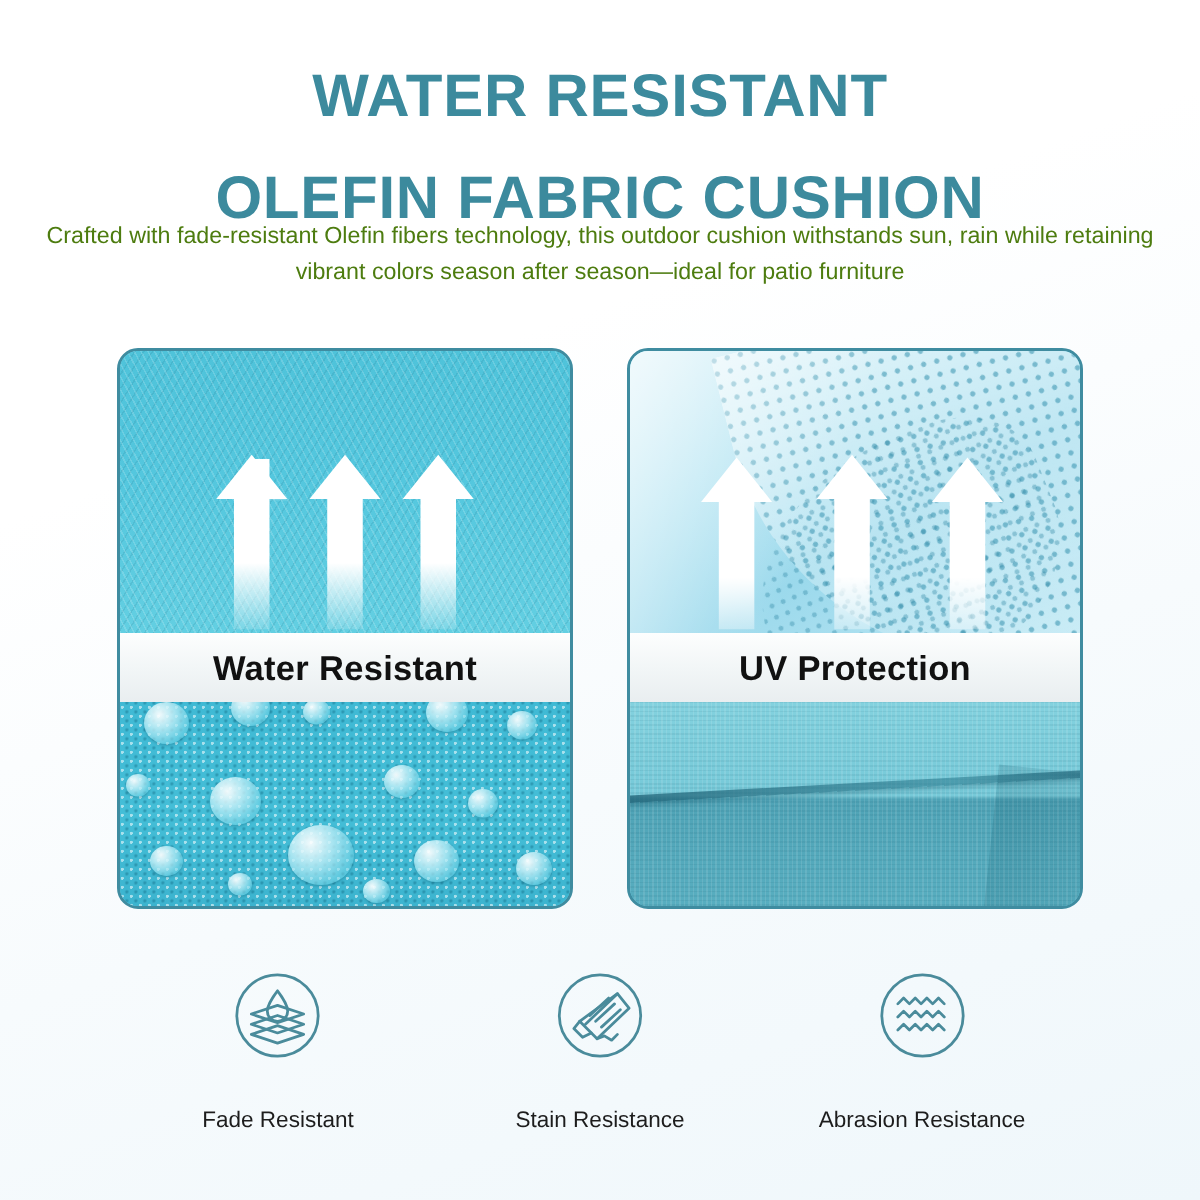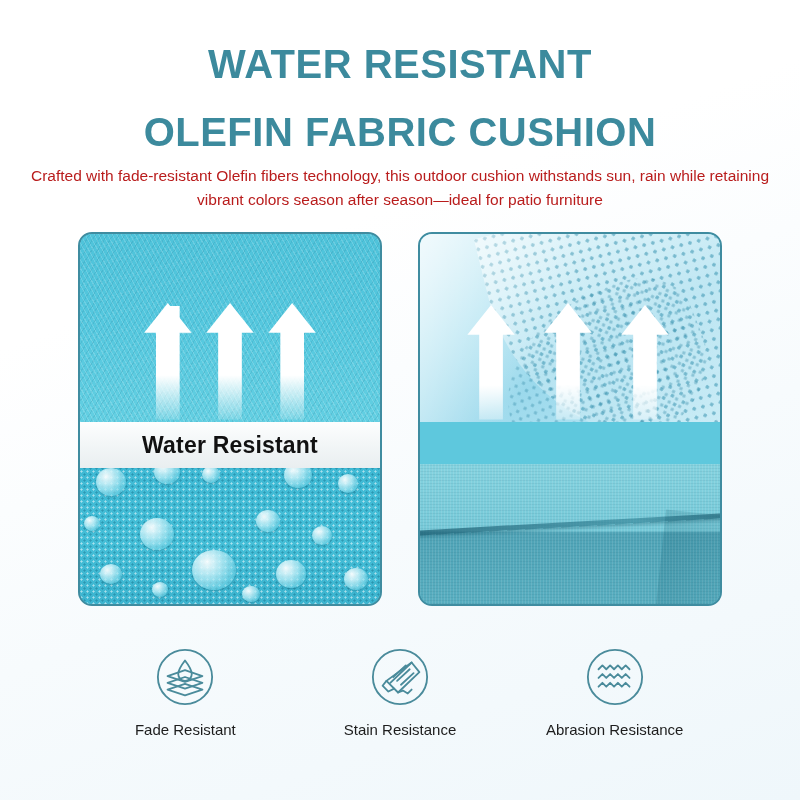--- a/index.html
+++ b/index.html
@@ -29,25 +29,25 @@
     color: #3c8a9d;
     font-size: 40px;
     font-weight: bold;
     line-height: 44px;
     letter-spacing: 0.5px;
   }
   .title .l2 { display: block; margin-top: 24px; }
 
   .subtitle {
     position: absolute;
-    top: 164px;
+    top: 146px;
     left: 30px;
     width: 740px;
     text-align: center;
-    color: #b91c1c;
+    color: #4d7c0f;
     font-size: 15.5px;
     line-height: 24px;
   }
 
   
   .panels {
     position: absolute;
     top: 232px;
     left: 78px;
     width: 644px;
@@ -197,21 +197,21 @@
     flex: 1;
     display: flex;
     flex-direction: column;
     align-items: center;
   }
   .feature-icon {
     width: 62px;
     height: 62px;
   }
   .feature-label {
-    margin-top: 13px;
+    margin-top: 30px;
     color: #1d1d1d;
     font-size: 15px;
     white-space: nowrap;
   }
 </style>
 </head>
 <body>
 
 <div class="page">
 
@@ -285,20 +285,23 @@
             <stop offset="100%" stop-color="#ffffff" stop-opacity="0.35"></stop>
           </linearGradient>
         </defs>
         <g fill="url(#arrowFadeR)">
           <path d="M72 72 L96 102 L84 102 L84 188 L60 188 L60 102 L48 102 Z"></path>
           <path d="M150 70 L174 100 L162 100 L162 188 L138 188 L138 100 L126 100 Z"></path>
           <path d="M228 72 L252 102 L240 102 L240 188 L216 188 L216 102 L204 102 Z"></path>
         </g>
       </svg>
 
+      <div class="band">
+        <span class="band-text">UV Protection</span>
+      </div>
 
       <div class="panel-bottom">
         <div class="uv-bottom"></div>
         <div class="cushion-seam"></div>
         <div class="cushion-corner"></div>
       </div>
     </div>
   </div>
 
   <div class="features">

